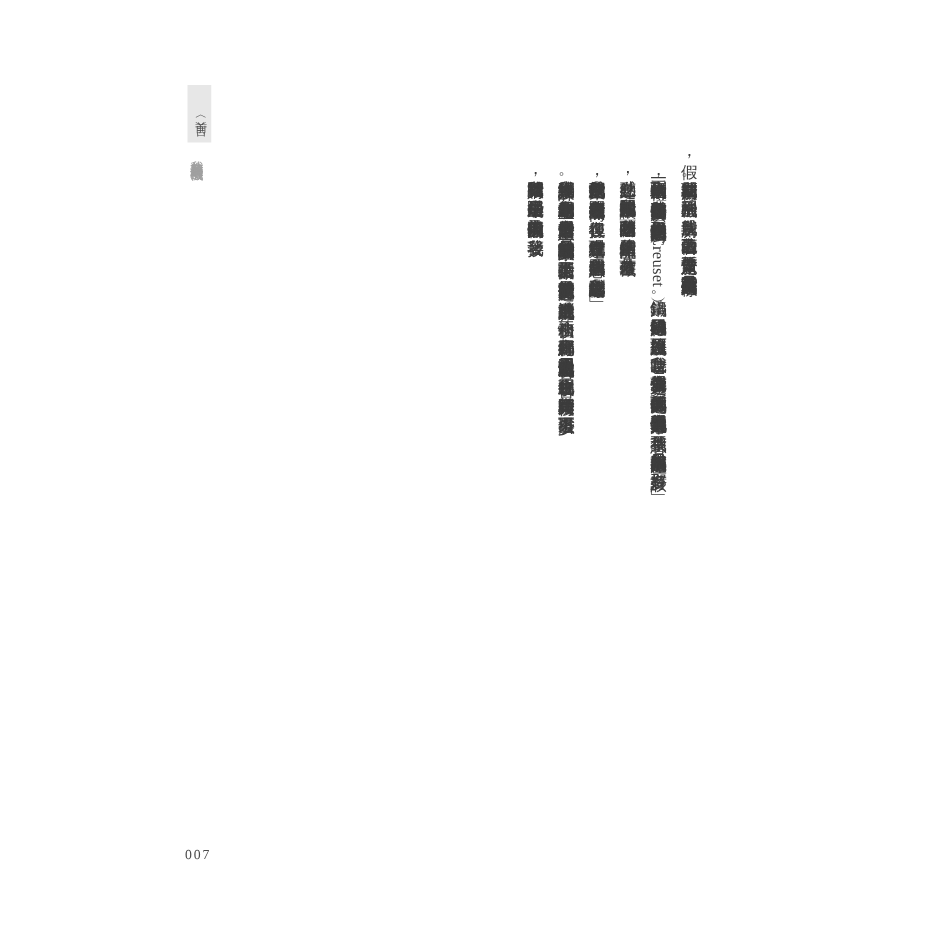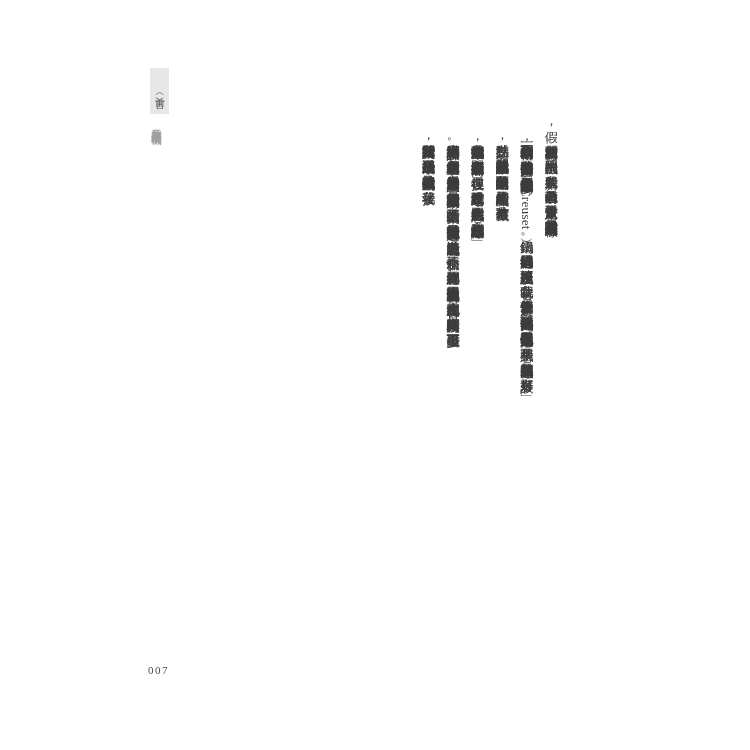--- a/index.html
+++ b/index.html
@@ -66,21 +66,21 @@
     writing-mode: vertical-rl;
     text-orientation: mixed;
     font-size: 10.5px;
     letter-spacing: 0.6px;
     color: #a0a0a0;
   }
   
   .page-number {
     position: absolute;
     left: 148px;
-    top: 664px;
+    top: 678px;
     font-size: 11px;
     letter-spacing: 1.5px;
     color: #4a4a4a;
   }
 </style>
 </head>
 <body>
 
 <div class="page">
 

